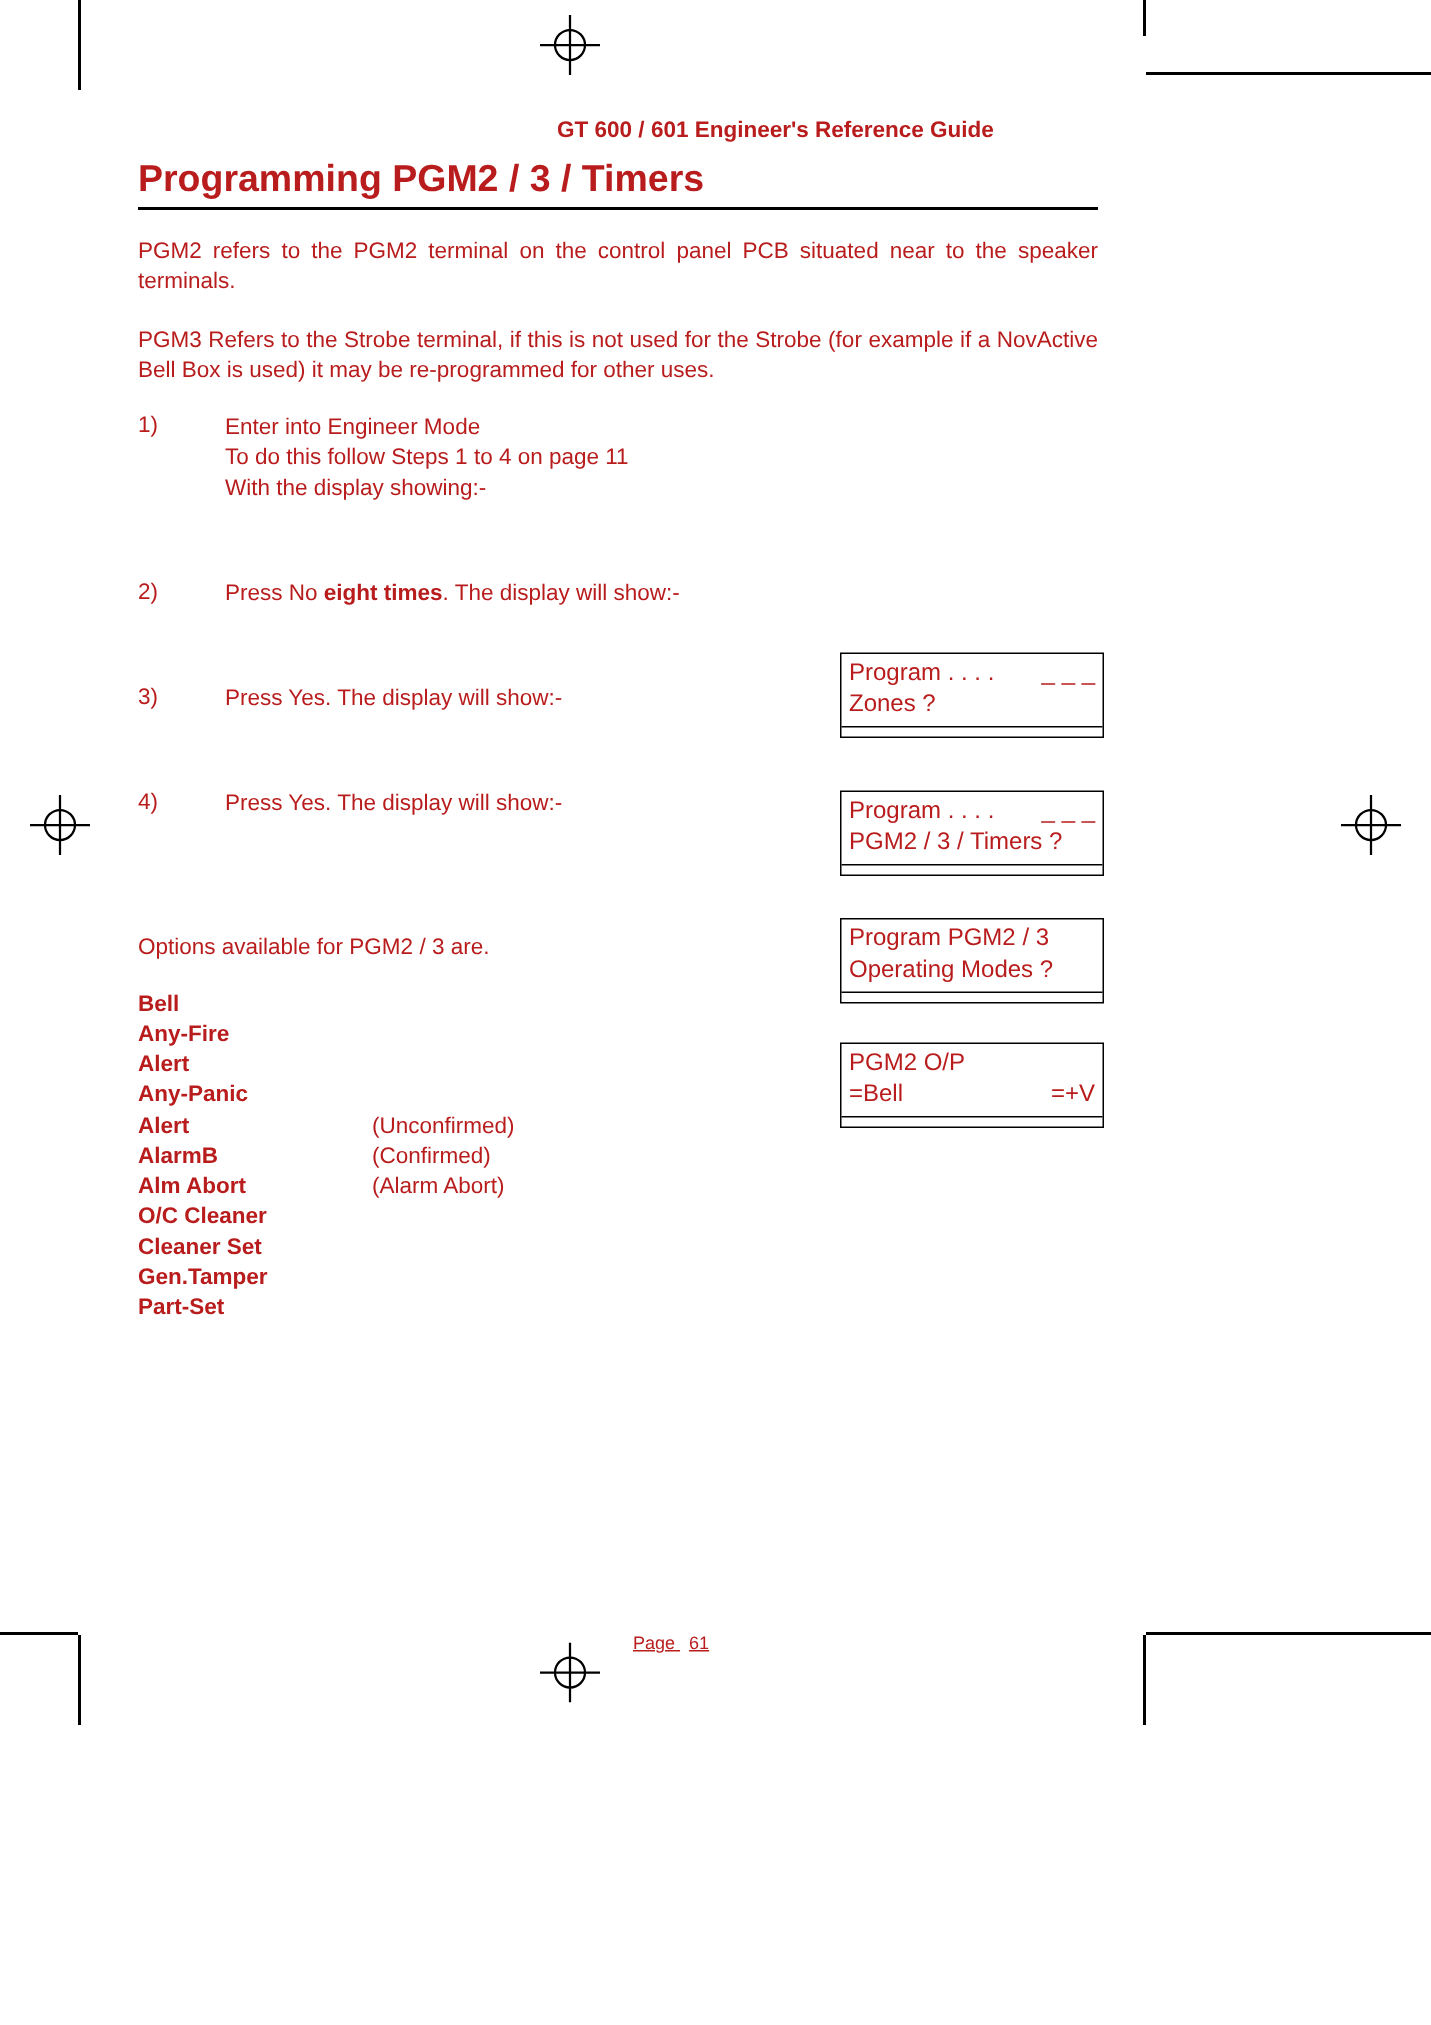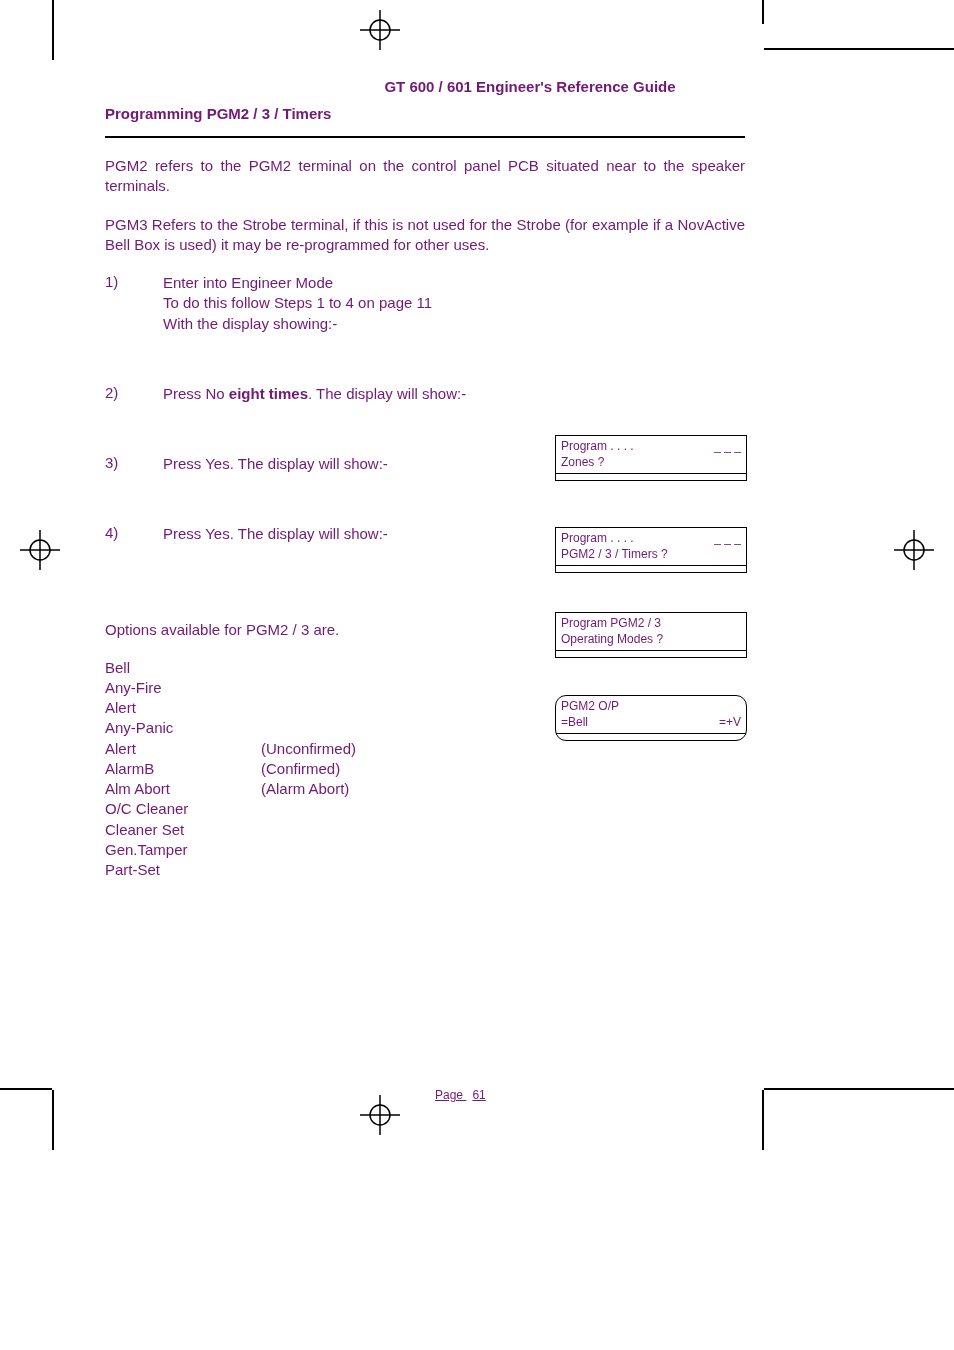--- a/index.html
+++ b/index.html
@@ -91,36 +91,36 @@
       bottom: 215px;
       left: 360px;
     }
     .reg-mark svg {
       width: 100%;
       height: 100%;
     }
     .page-content {
       position: absolute;
       top: 78px;
-      left: 105px;
+      left: 92px;
       width: 640px;
-      color: #701a75;
+      color: #b91c1c;
     }
     .header-text {
       text-align: center;
       font-size: 15px;
       font-weight: bold;
       margin-left: 210px;
       margin-bottom: 10px;
     }
     .section-title {
-      font-size: 15px;
+      font-size: 25px;
       font-weight: bold;
       border-bottom: 2px solid #000;
-      padding-bottom: 14px;
+      padding-bottom: 4px;
       margin-bottom: 18px;
     }
     .para {
       font-size: 15px;
       text-align: justify;
       margin-bottom: 18px;
       line-height: 1.35;
     }
     .step-row {
       display: flex;
@@ -131,58 +131,60 @@
     .step-num {
       width: 58px;
       flex-shrink: 0;
     }
     .step-text {
       flex: 1;
       line-height: 1.35;
     }
     .display-box {
       position: absolute;
-      width: 192px;
+      width: 176px;
       border: 1px solid #000;
       padding: 0;
-      font-size: 12px;
+      font-size: 16px;
       line-height: 1.3;
+      margin-left: 18px;
     }
     .display-inner {
       border-bottom: 1px solid #000;
       padding: 3px 5px;
       display: flex;
       flex-direction: column;
     }
     .display-row {
       display: flex;
       justify-content: space-between;
     }
     .display-bottom-space {
       height: 6px;
     }
     .box1 { top: 357px; left: 450px; }
     .box2 { top: 449px; left: 450px; }
     .box3 { top: 534px; left: 450px; }
-    .box4 { top: 617px; left: 450px; border-radius: 11px; }
+    .box4 { top: 617px; left: 450px; }
 
     .options-intro {
       font-size: 15px;
       margin-top: 76px;
       margin-bottom: 20px;
     }
     .options-list {
       font-size: 15px;
       line-height: 1.35;
     }
     .opt-row {
       display: flex;
     }
     .opt-name {
       width: 156px;
+      font-weight: bold;
     }
     .page-num {
       position: absolute;
       top: 1010px;
       left: 330px;
       font-size: 12px;
       text-decoration: underline;
     }
     .page-num-val {
       margin-left: 6px;

